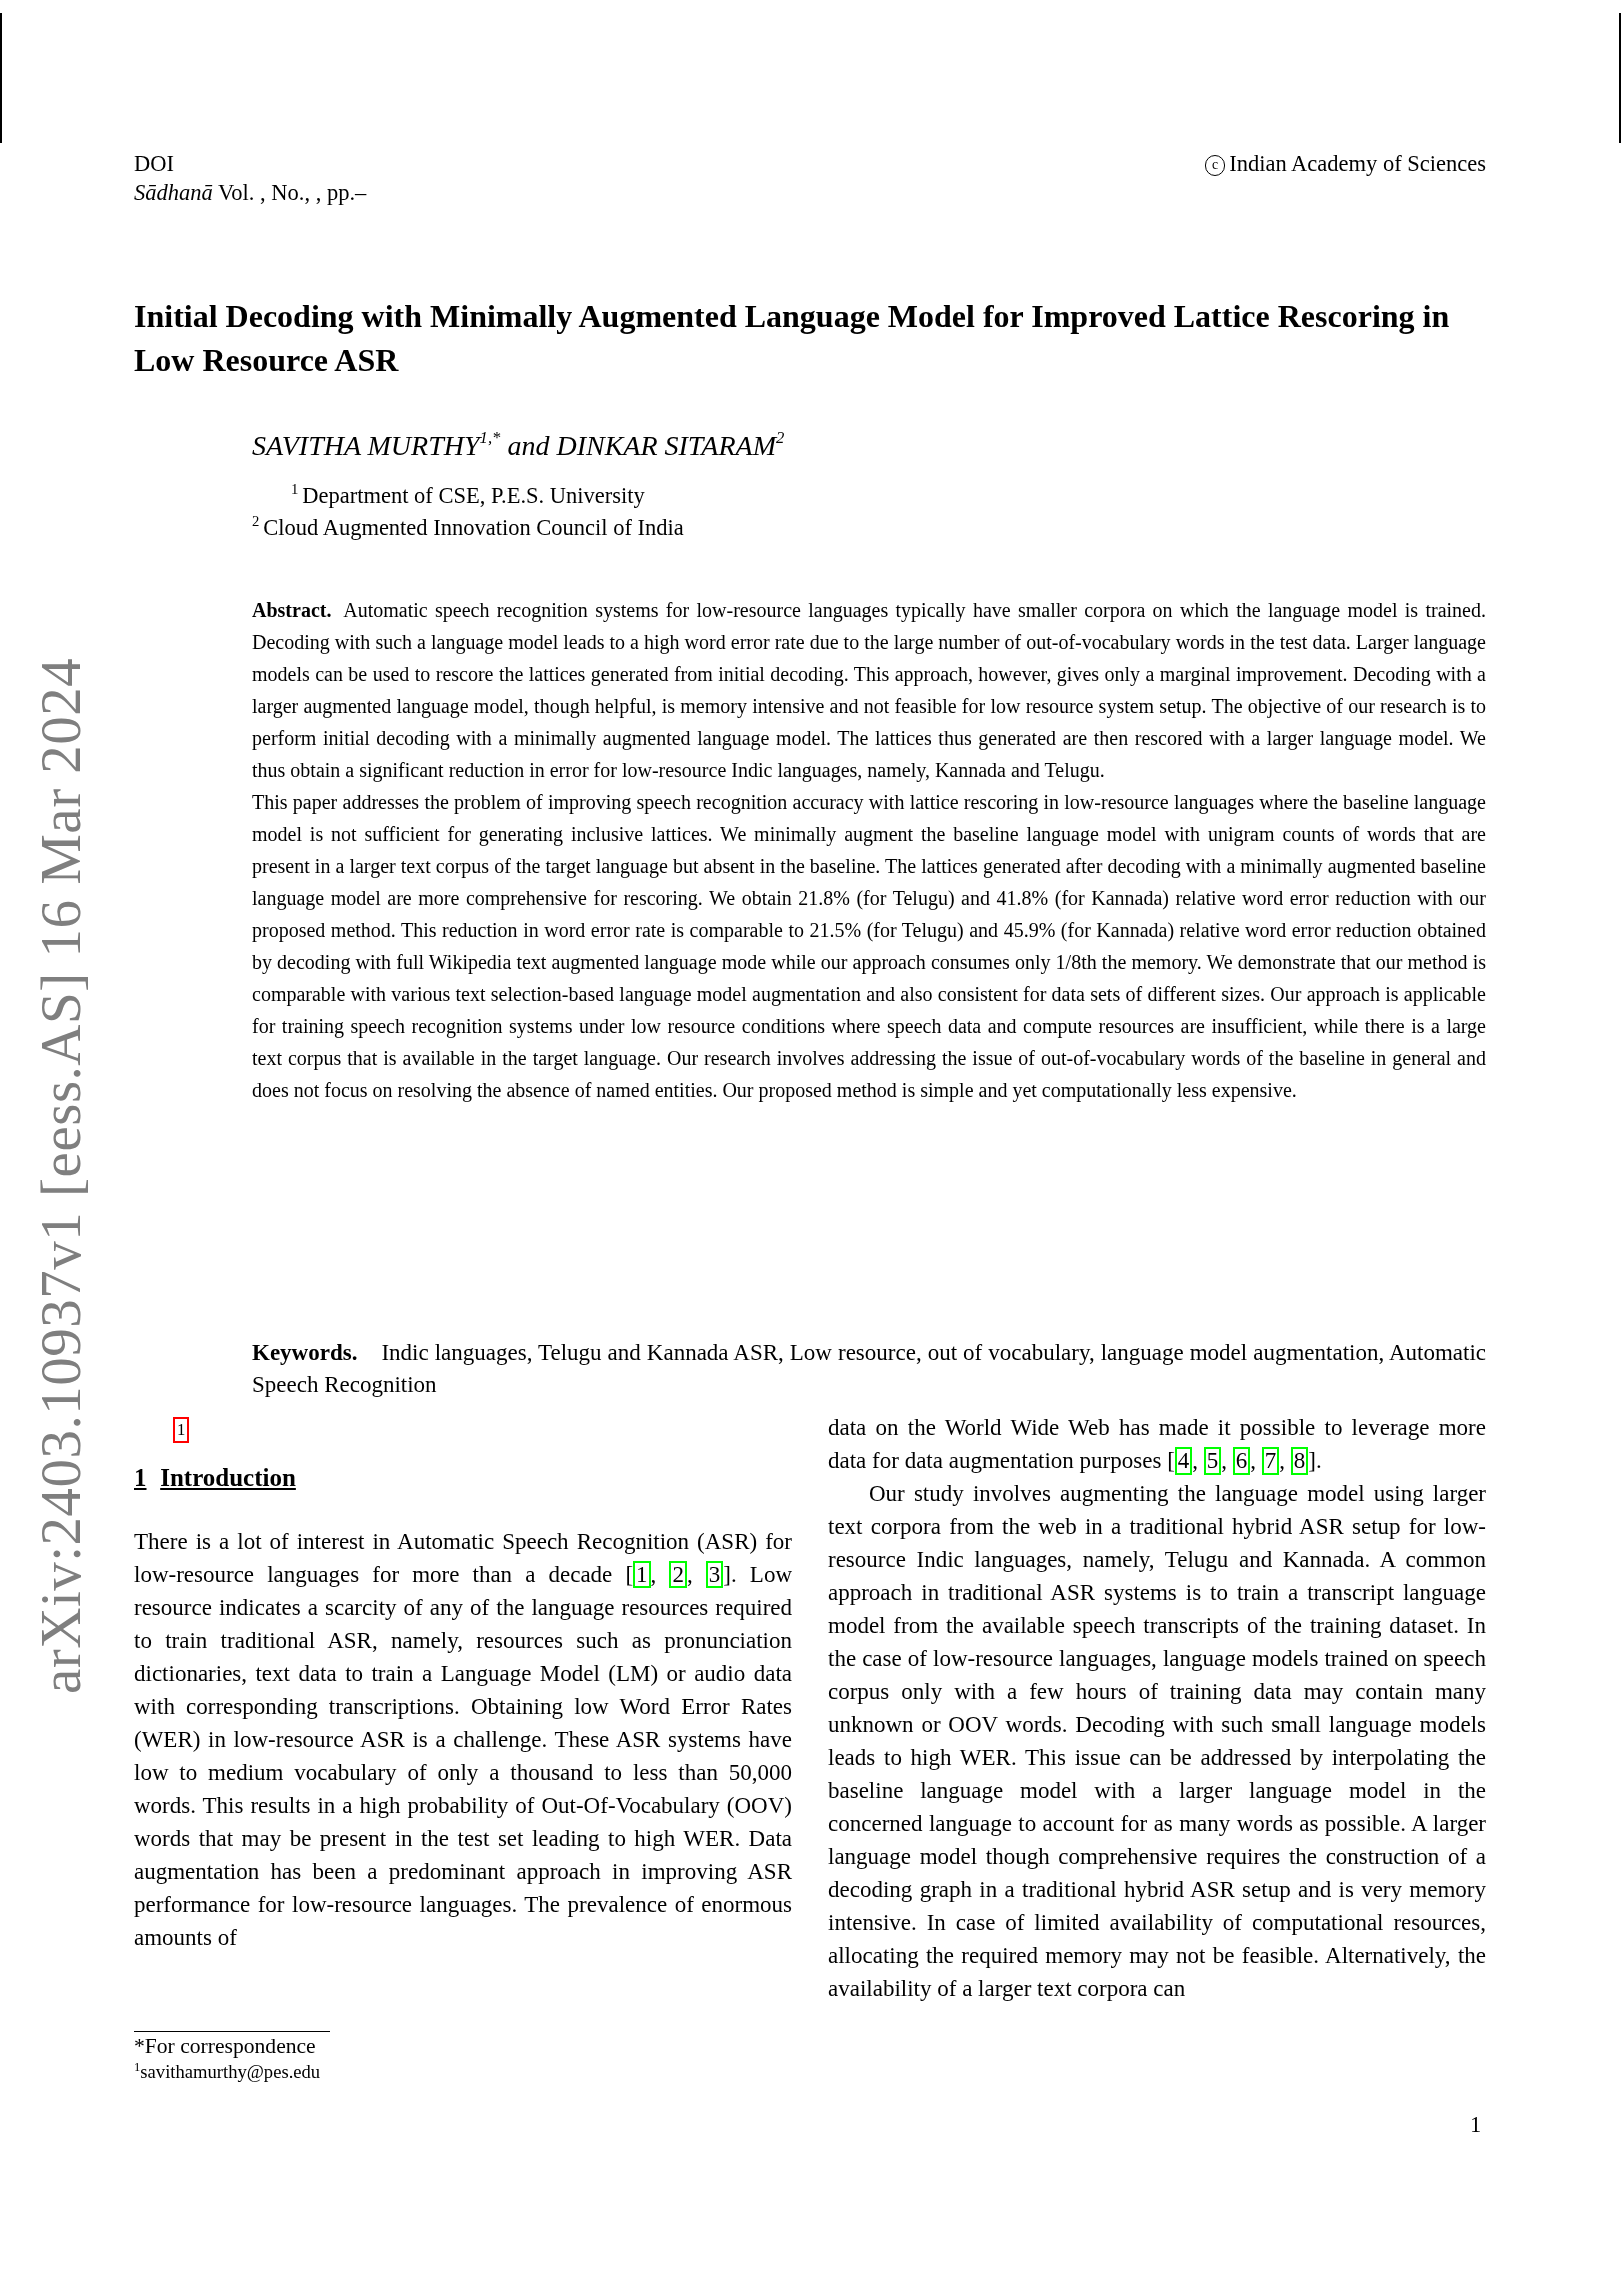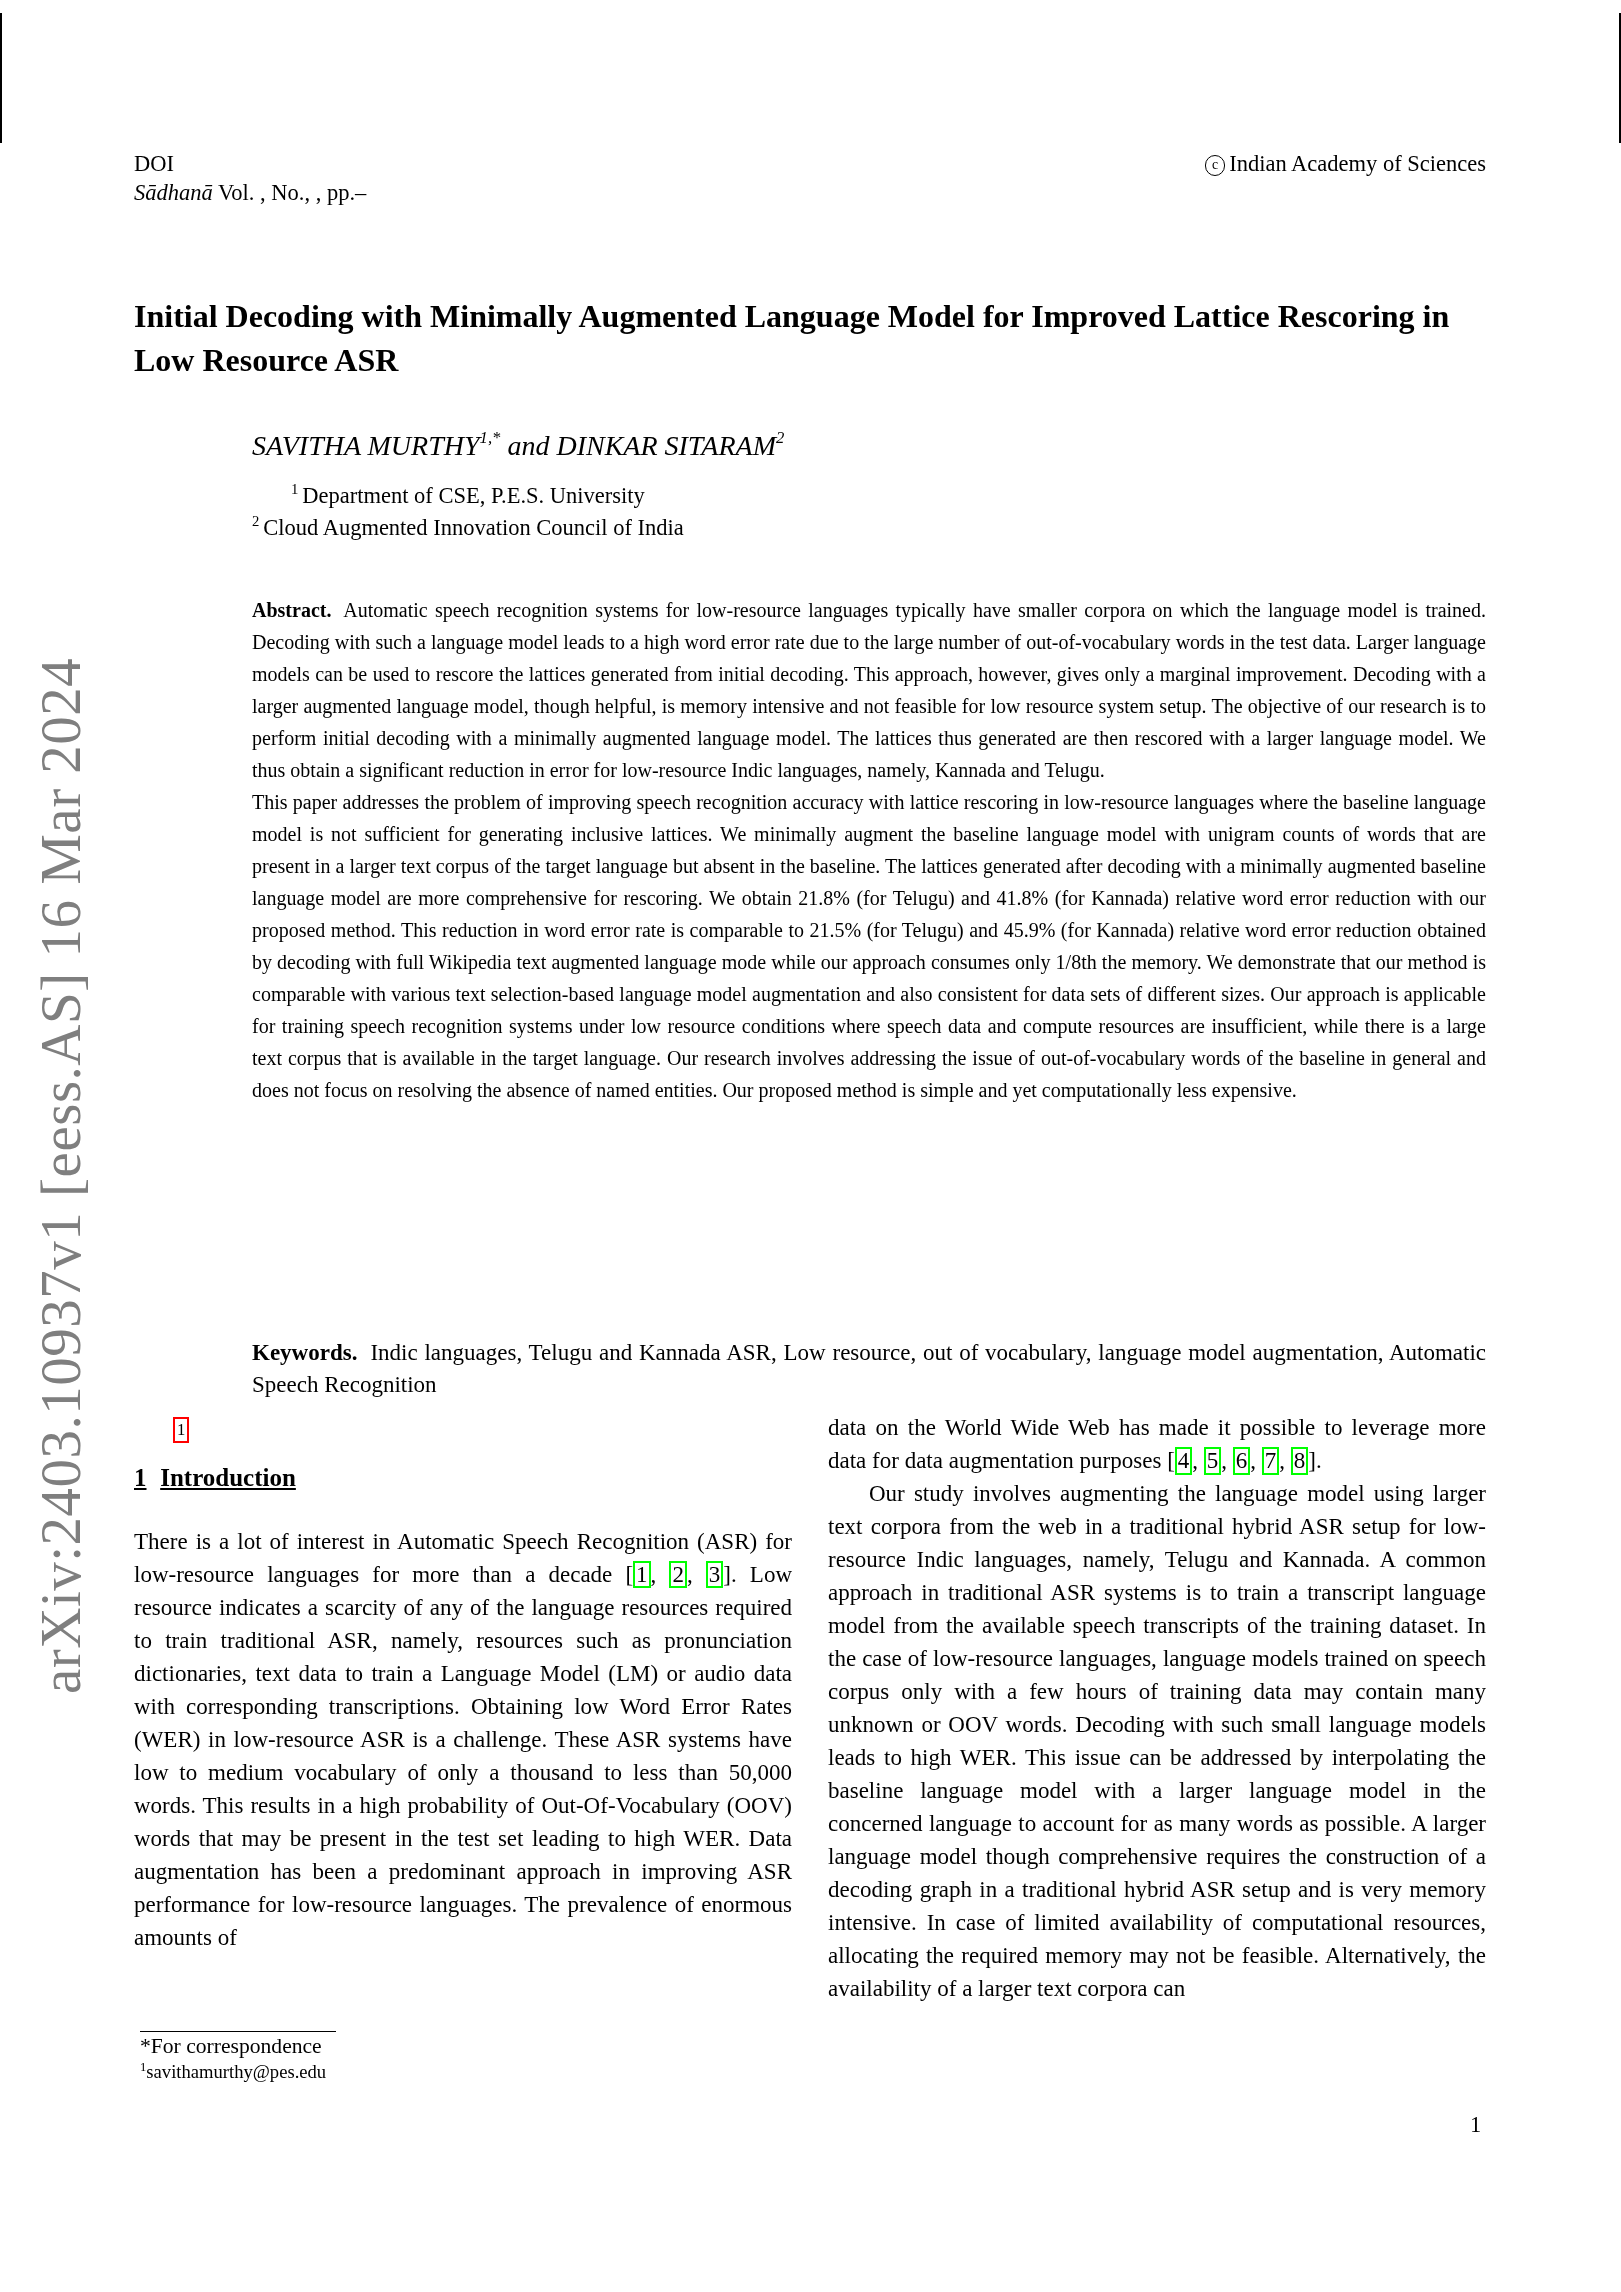--- a/index.html
+++ b/index.html
@@ -28,35 +28,35 @@
   .title { position: absolute; left: 134px; top: 294px; width: 1362px; font-size: 32px; line-height: 44px; font-weight: bold; margin: 0; }
   .authors { position: absolute; left: 252px; top: 428px; font-size: 28px; line-height: 35px; font-style: italic; }
   .authors sup { font-size: 16.7px; vertical-align: 11.8px; line-height: 0; }
   .affils { position: absolute; left: 252px; top: 480px; font-size: 22.5px; line-height: 32px; text-align: center; }
   .affils sup { font-size: 14.7px; vertical-align: 8.8px; line-height: 0; margin-right: 3.9px; }
 
   .abstract { position: absolute; left: 252px; top: 594px; width: 1234px; font-size: 20px; line-height: 32px; text-align: justify; }
   .abstract p { margin: 0; }
   .abstract .label { font-weight: bold; margin-right: 11.8px; }
   .keywords { position: absolute; left: 252px; top: 1337px; width: 1234px; font-size: 23px; line-height: 32px; text-align: justify; }
-  .keywords .label { font-weight: bold; margin-right: 13px; }
+  .keywords .label { font-weight: bold; margin-right: 24px; }
 
   .col { position: absolute; font-size: 23px; line-height: 33px; text-align: justify; hyphens: manual; }
   .col-left { left: 134px; top: 1411px; width: 658px; }
   .col-right { left: 828px; top: 1411px; width: 658px; }
   .col p { margin: 0; }
   .indent { text-indent: 41px; }
 
   .fn-marker { display: inline-block; margin-left: 39px; font-size: 16.7px; line-height: 21.6px; padding: 0 2px; border: 2px solid #ff0000; margin-top: 3.9px; }
   .section-heading { font-weight: bold; font-size: 25px; line-height: 32px; margin: 17.6px 0 31px 0 !important; text-decoration: underline; }
   .section-heading .num { margin-right: 13.7px; }
 
   .cite { display: inline-block; border: 2px solid #00ff00; line-height: 23.5px; padding: 0 1px; }
 
-  .footnotes { position: absolute; left: 140px; top: 2031px; width: 658px; }
+  .footnotes { position: absolute; left: 134px; top: 2031px; width: 658px; }
   .fn-rule { width: 196px; height: 1px; background: #000; margin-bottom: 2px; }
   .fn-line { font-size: 21.6px; line-height: 25.5px; }
   .fn-line.small { font-size: 18.6px; line-height: 23.5px; }
   .fn-line sup { font-size: 12.7px; vertical-align: 6.9px; line-height: 0; }
 
   .page-number { position: absolute; left: 1470px; top: 2110px; font-size: 22.5px; line-height: 29px; }
 </style>
 </head>
 <body>
 

